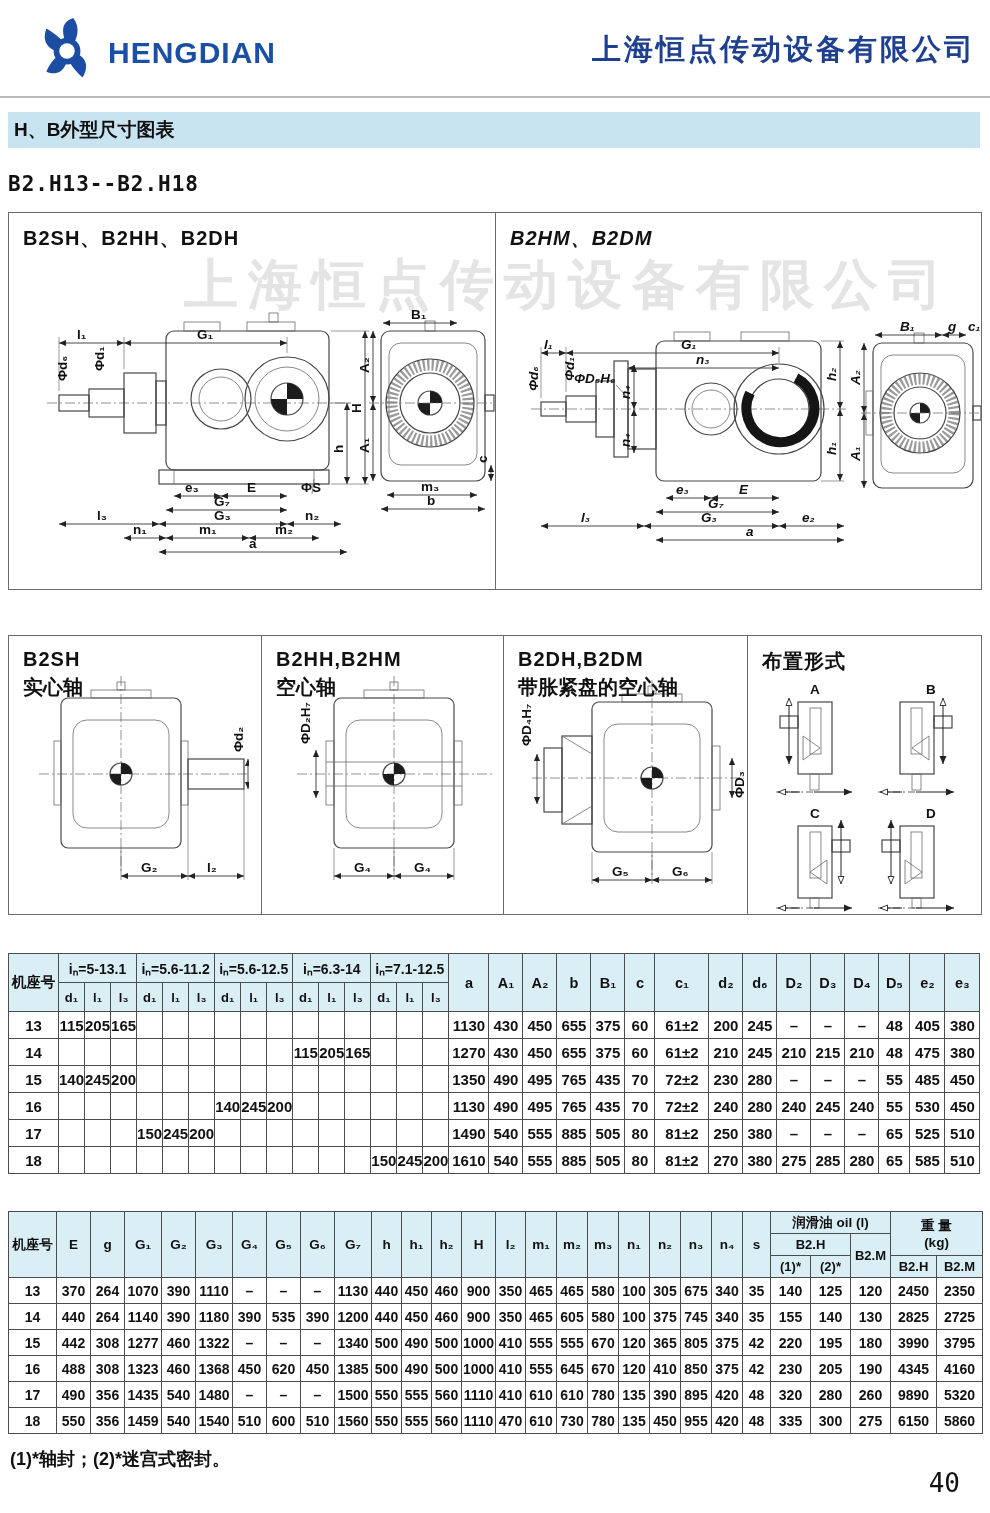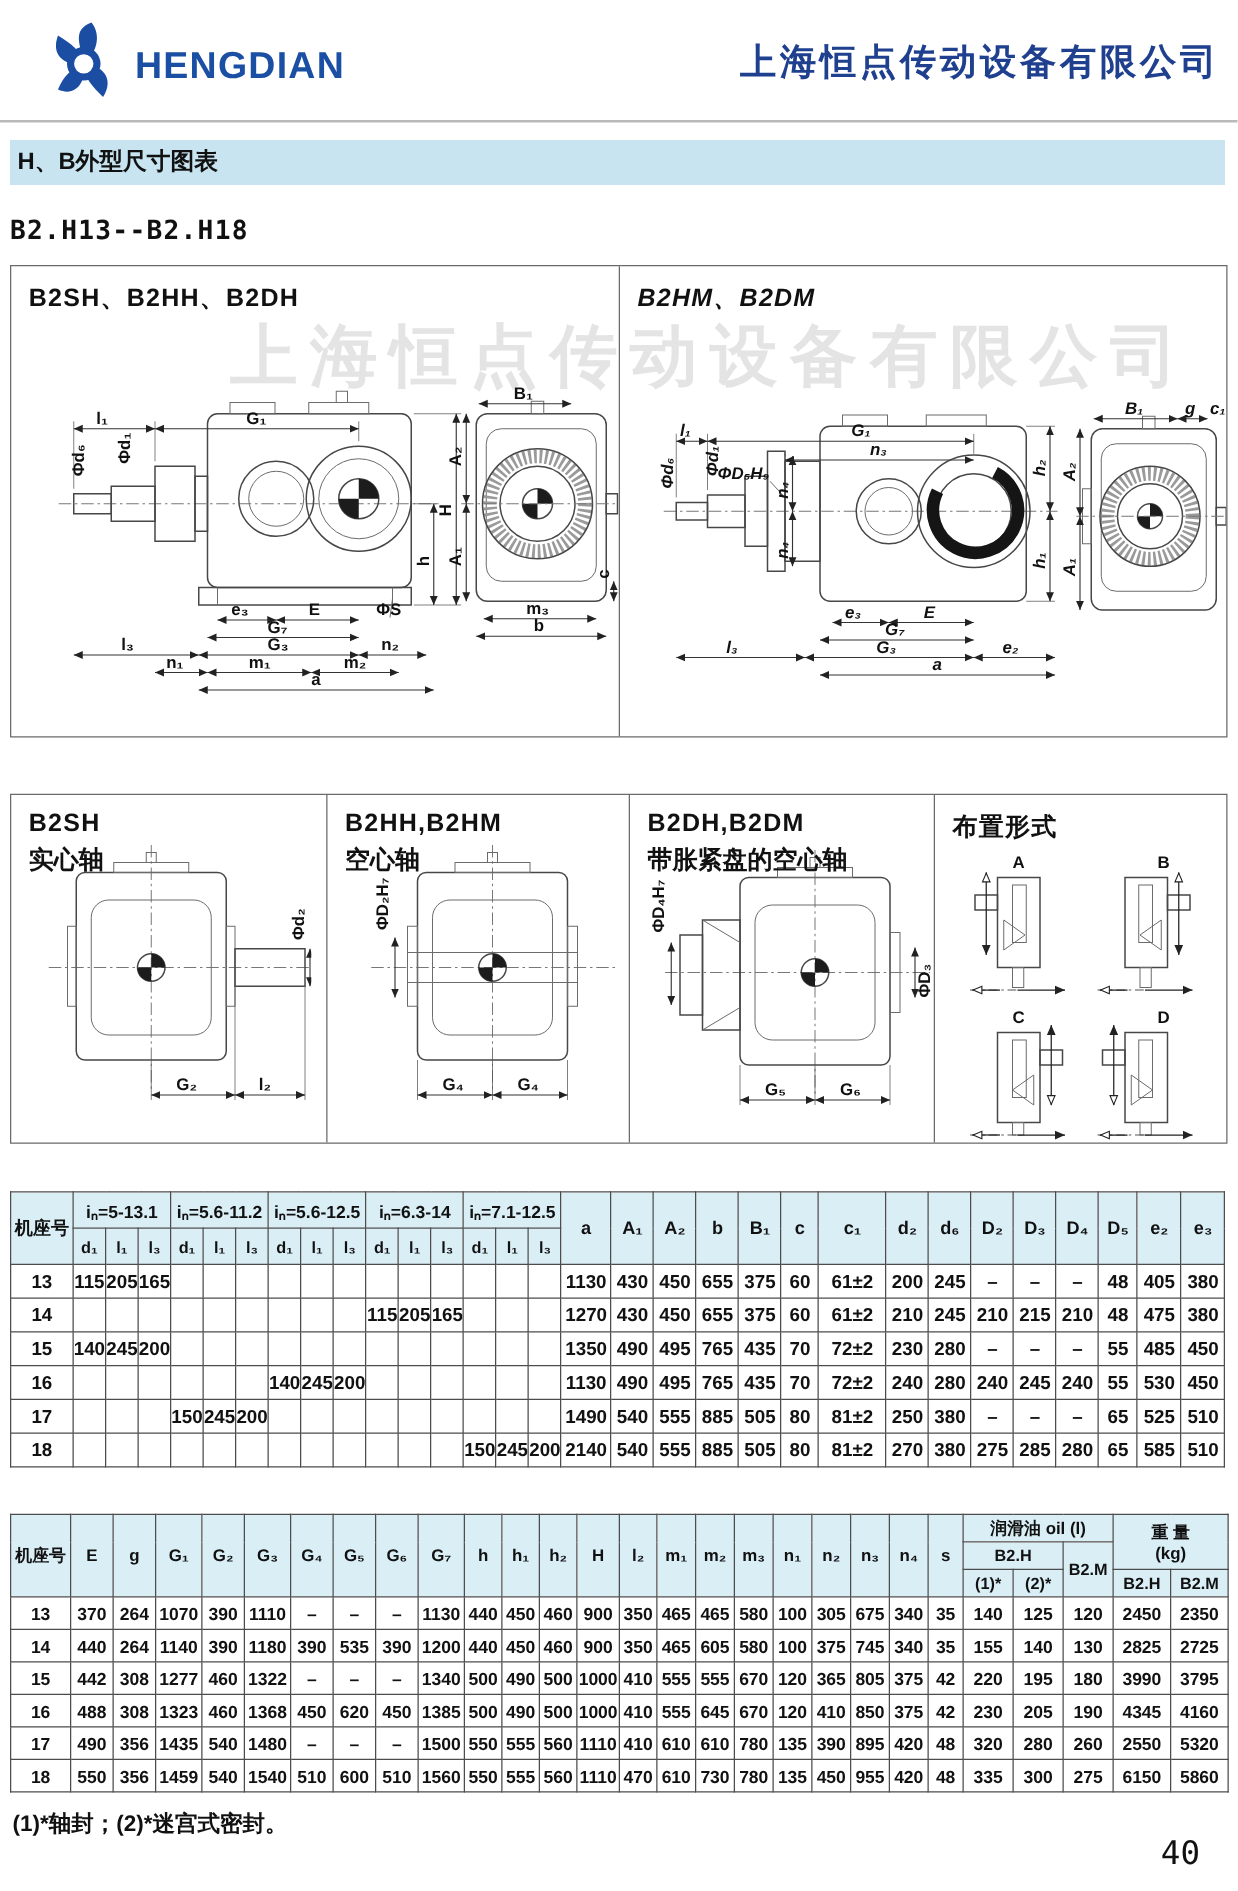--- a/index.html
+++ b/index.html
@@ -676,21 +676,21 @@
         <td></td>
         <td></td>
         <td></td>
         <td></td>
         <td></td>
         <td></td>
         <td></td>
         <td>150</td>
         <td>245</td>
         <td>200</td>
-        <td>2140</td>
+        <td>1610</td>
         <td>540</td>
         <td>555</td>
         <td>885</td>
         <td>505</td>
         <td>80</td>
         <td>81±2</td>
         <td>270</td>
         <td>380</td>
         <td>275</td>
         <td>285</td>
@@ -915,21 +915,21 @@
         <td>610</td>
         <td>780</td>
         <td>135</td>
         <td>390</td>
         <td>895</td>
         <td>420</td>
         <td>48</td>
         <td>320</td>
         <td>280</td>
         <td>260</td>
-        <td>2550</td>
+        <td>9890</td>
         <td>5320</td>
       </tr>
       <tr>
         <td>18</td>
         <td>550</td>
         <td>356</td>
         <td>1459</td>
         <td>540</td>
         <td>1540</td>
         <td>510</td>

